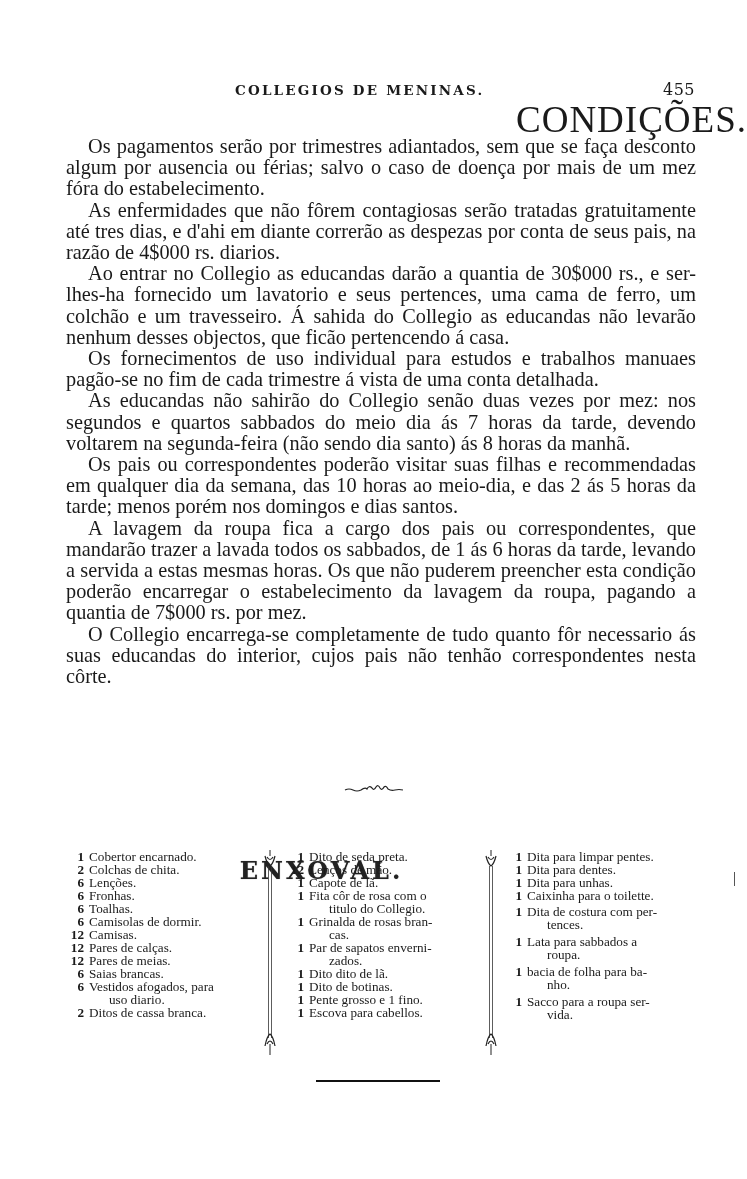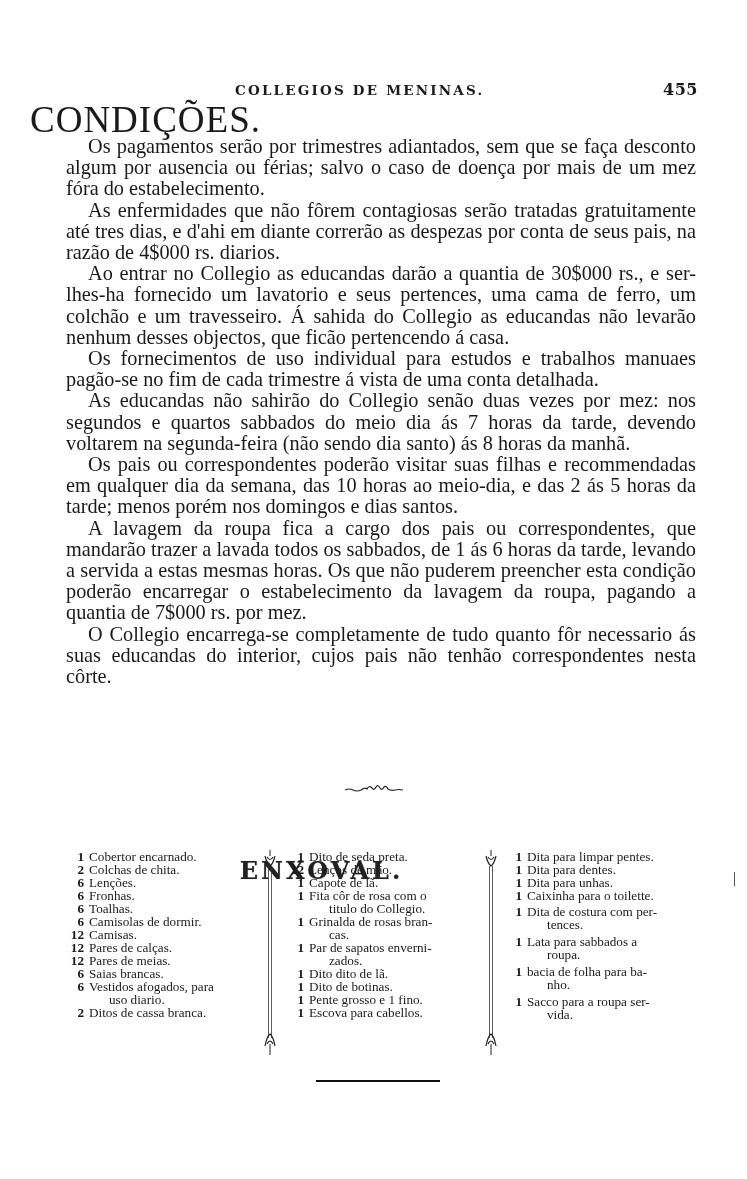--- a/index.html
+++ b/index.html
@@ -2,22 +2,22 @@
 <html><head>
 <meta charset="utf-8">
 <style>
   html, body { margin: 0; padding: 0; background: #ffffff; }
   body { width: 747px; height: 1179px; position: relative; overflow: hidden;
          font-family: "Liberation Serif", "DejaVu Serif", serif; color: #1a1a1a; }
   .running-head { position: absolute; top: 82px; left: 0; width: 747px; height: 22px; }
   .running-title { position: absolute; left: 235px; top: 0; font-family: "DejaVu Serif", serif;
                    font-weight: bold; font-size: 13.5px; letter-spacing: 2.2px; }
   .page-num { position: absolute; left: 663px; top: -2px; font-family: "DejaVu Serif", serif;
-              font-weight: bold; font-size: 16px; letter-spacing: 0.5px; }
-  .section-title { position: absolute; top: 98px; left: 0; width: 747px; text-align: left;
+              font-weight: normal; font-size: 16px; letter-spacing: 0.5px; }
+  .section-title { position: absolute; top: 98px; left: 0; width: 747px; text-align: right;
                    font-family: "Liberation Serif", serif; font-size: 37px; letter-spacing: 1px;
                    padding-left: 30px; box-sizing: border-box; }
   .body-text { position: absolute; top: 136px; left: 66px; width: 630px; font-size: 20.3px;
                line-height: 21.2px; text-align: justify; }
   .body-text p { margin: 0; text-indent: 22px; }
   .ornament { position: absolute; top: 781px; left: 0; width: 747px; text-align: center; }
   .ornament svg { display: inline-block; }
   .enxoval-title { position: absolute; top: 808px; left: 0; width: 643px; text-align: center;
                    font-family: "DejaVu Serif", serif; font-weight: bold; font-size: 24px;
                    letter-spacing: 3px; color: #222; text-shadow: 0 0 1px #888; margin-top: 48px; }

